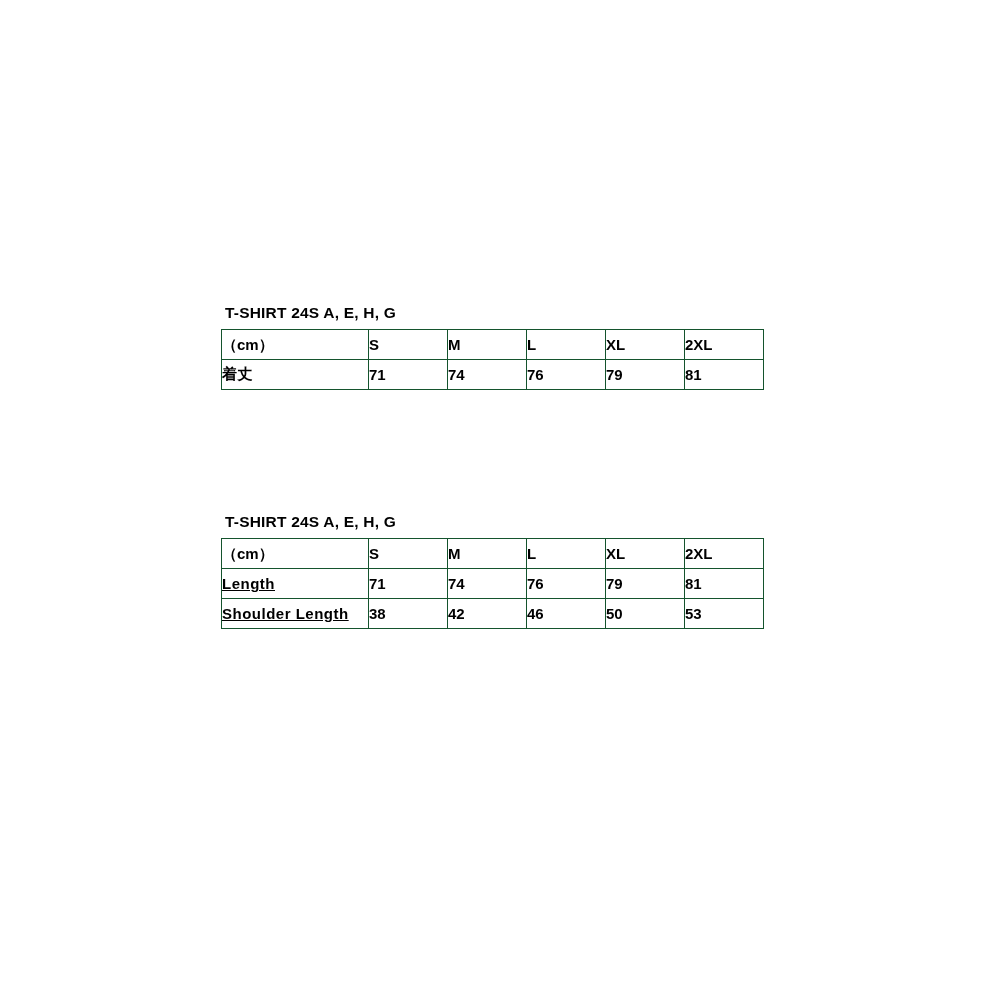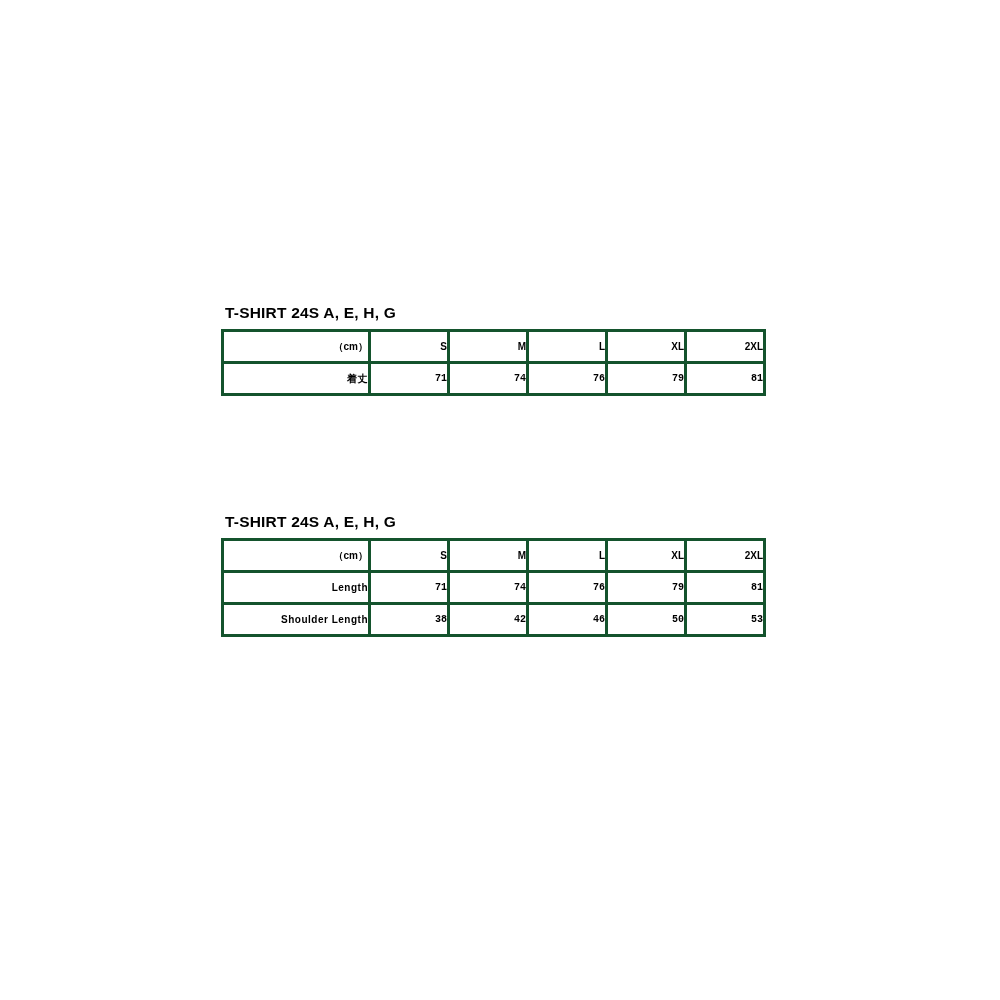--- a/index.html
+++ b/index.html
@@ -42,25 +42,25 @@
     white-space: nowrap;
   }
 
   table.size-table {
     border-collapse: collapse;
     width: 543px;
     table-layout: fixed;
   }
 
   table.size-table td {
-    border: 3px solid #14532d;
+    border: 1px solid #14532d;
     height: 29px;
-    text-align: right;
+    text-align: left;
     vertical-align: middle;
-    font-size: 10px;
+    font-size: 15px;
     font-weight: bold;
     color: #000000;
     padding: 0;
     line-height: 1;
   }
 
   table.size-table col.c-label { width: 147px; }
   table.size-table col.c-val   { width: 79px; }
 
   td.label-cell {
@@ -73,32 +73,32 @@
     letter-spacing: 0px;
   }
 
   td.head-cell {
     font-size: 15px;
   }
 
   td.val-cell {
     font-weight: bold;
     font-size: 15px;
-    font-family: Liberation Mono, monospace;
   }
 
   .jp-label {
     font-family: Liberation Serif, serif;
     font-size: 15.5px;
     letter-spacing: 1px;
   }
 
   .en-label {
     font-size: 15px;
     letter-spacing: 0.2px;
+    text-decoration: underline;
   }
 </style>
 </head>
 <body>
 
 <div class="sheet">
 
   <div class="size-block block-jp">
     <div class="block-title">T-SHIRT 24S A, E, H, G</div>
     <table class="size-table">

